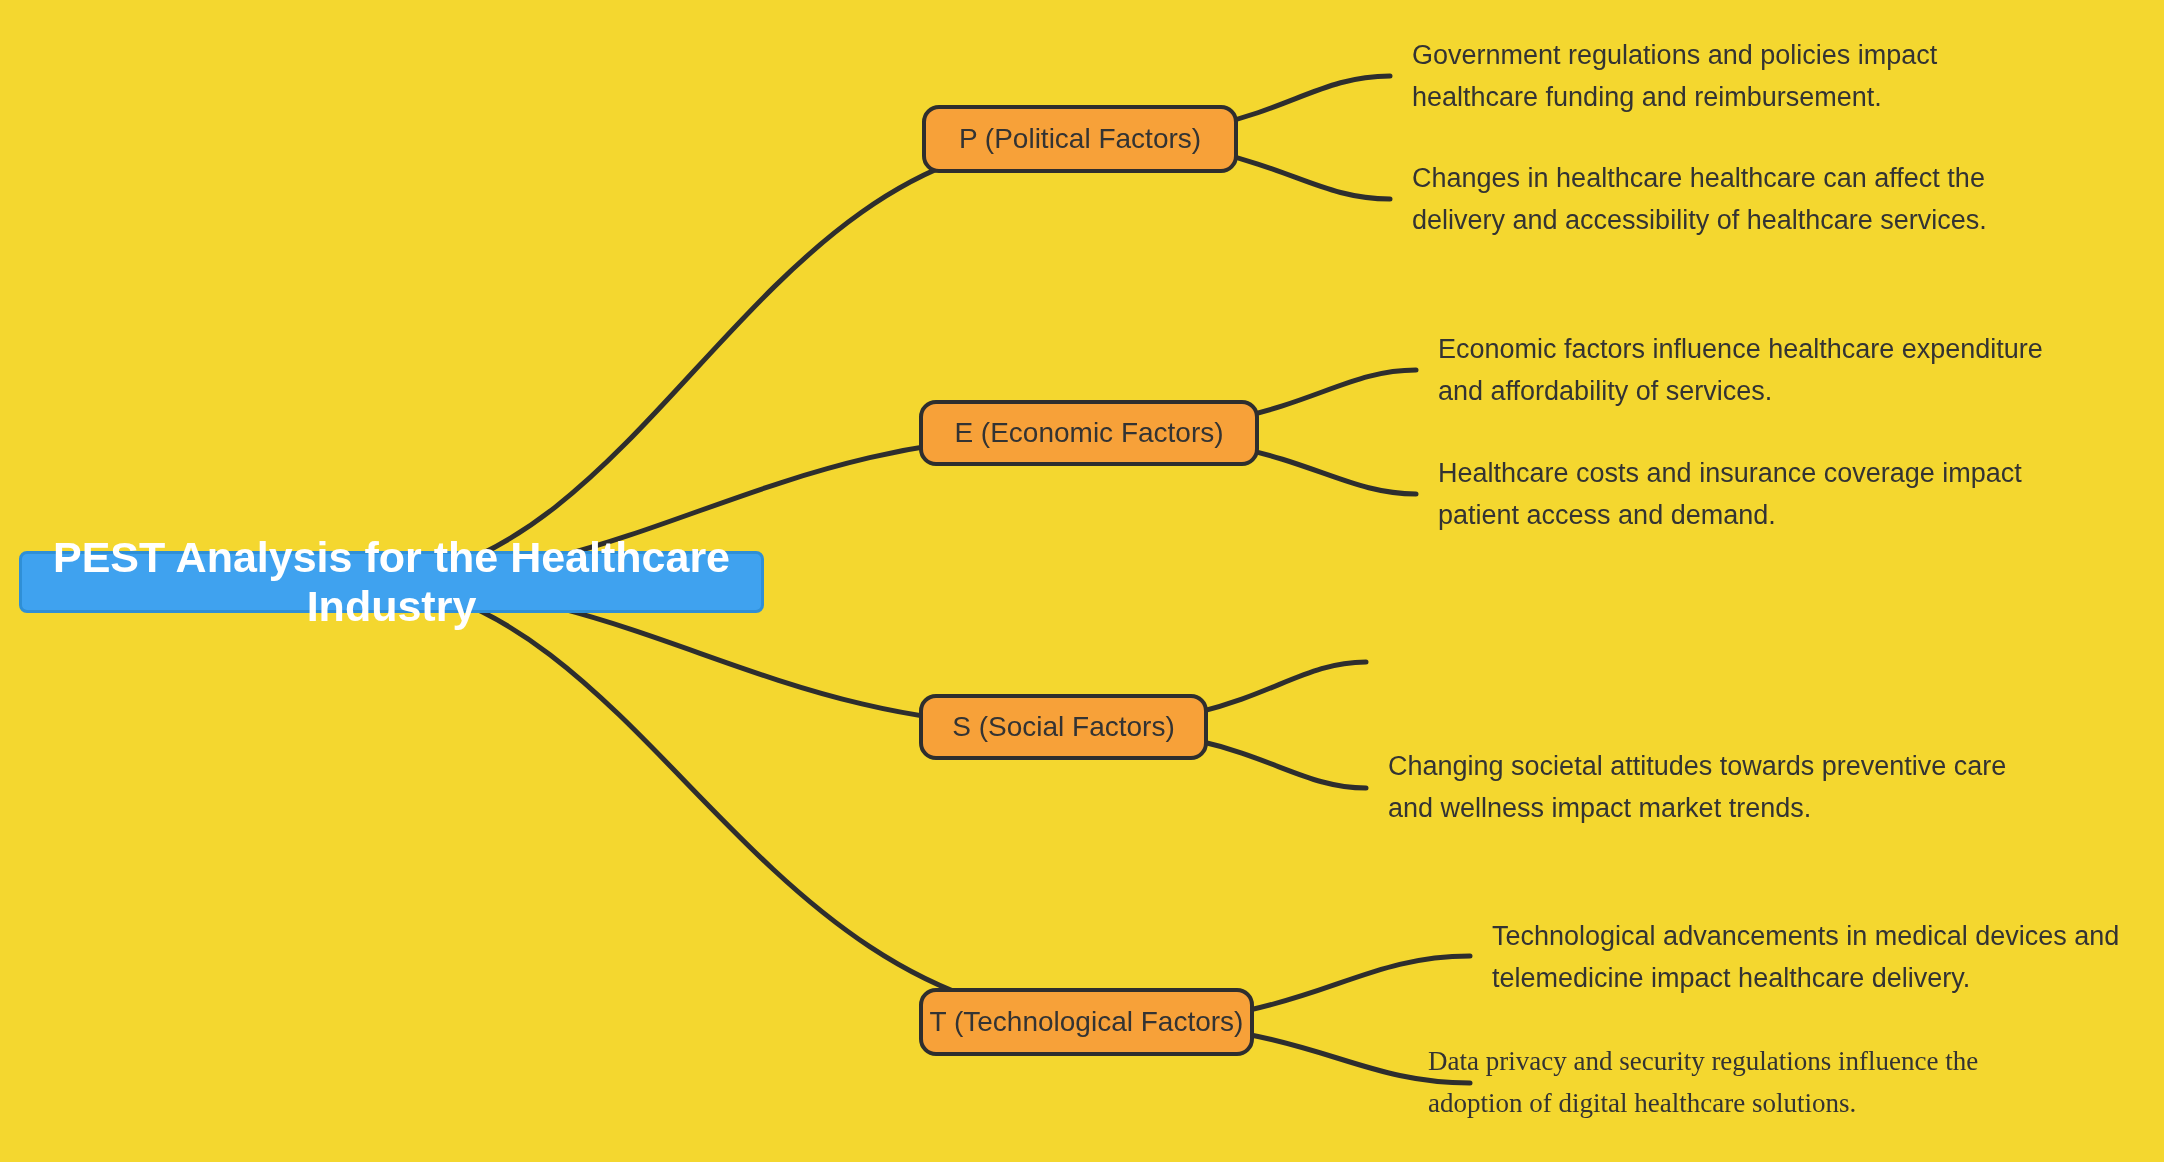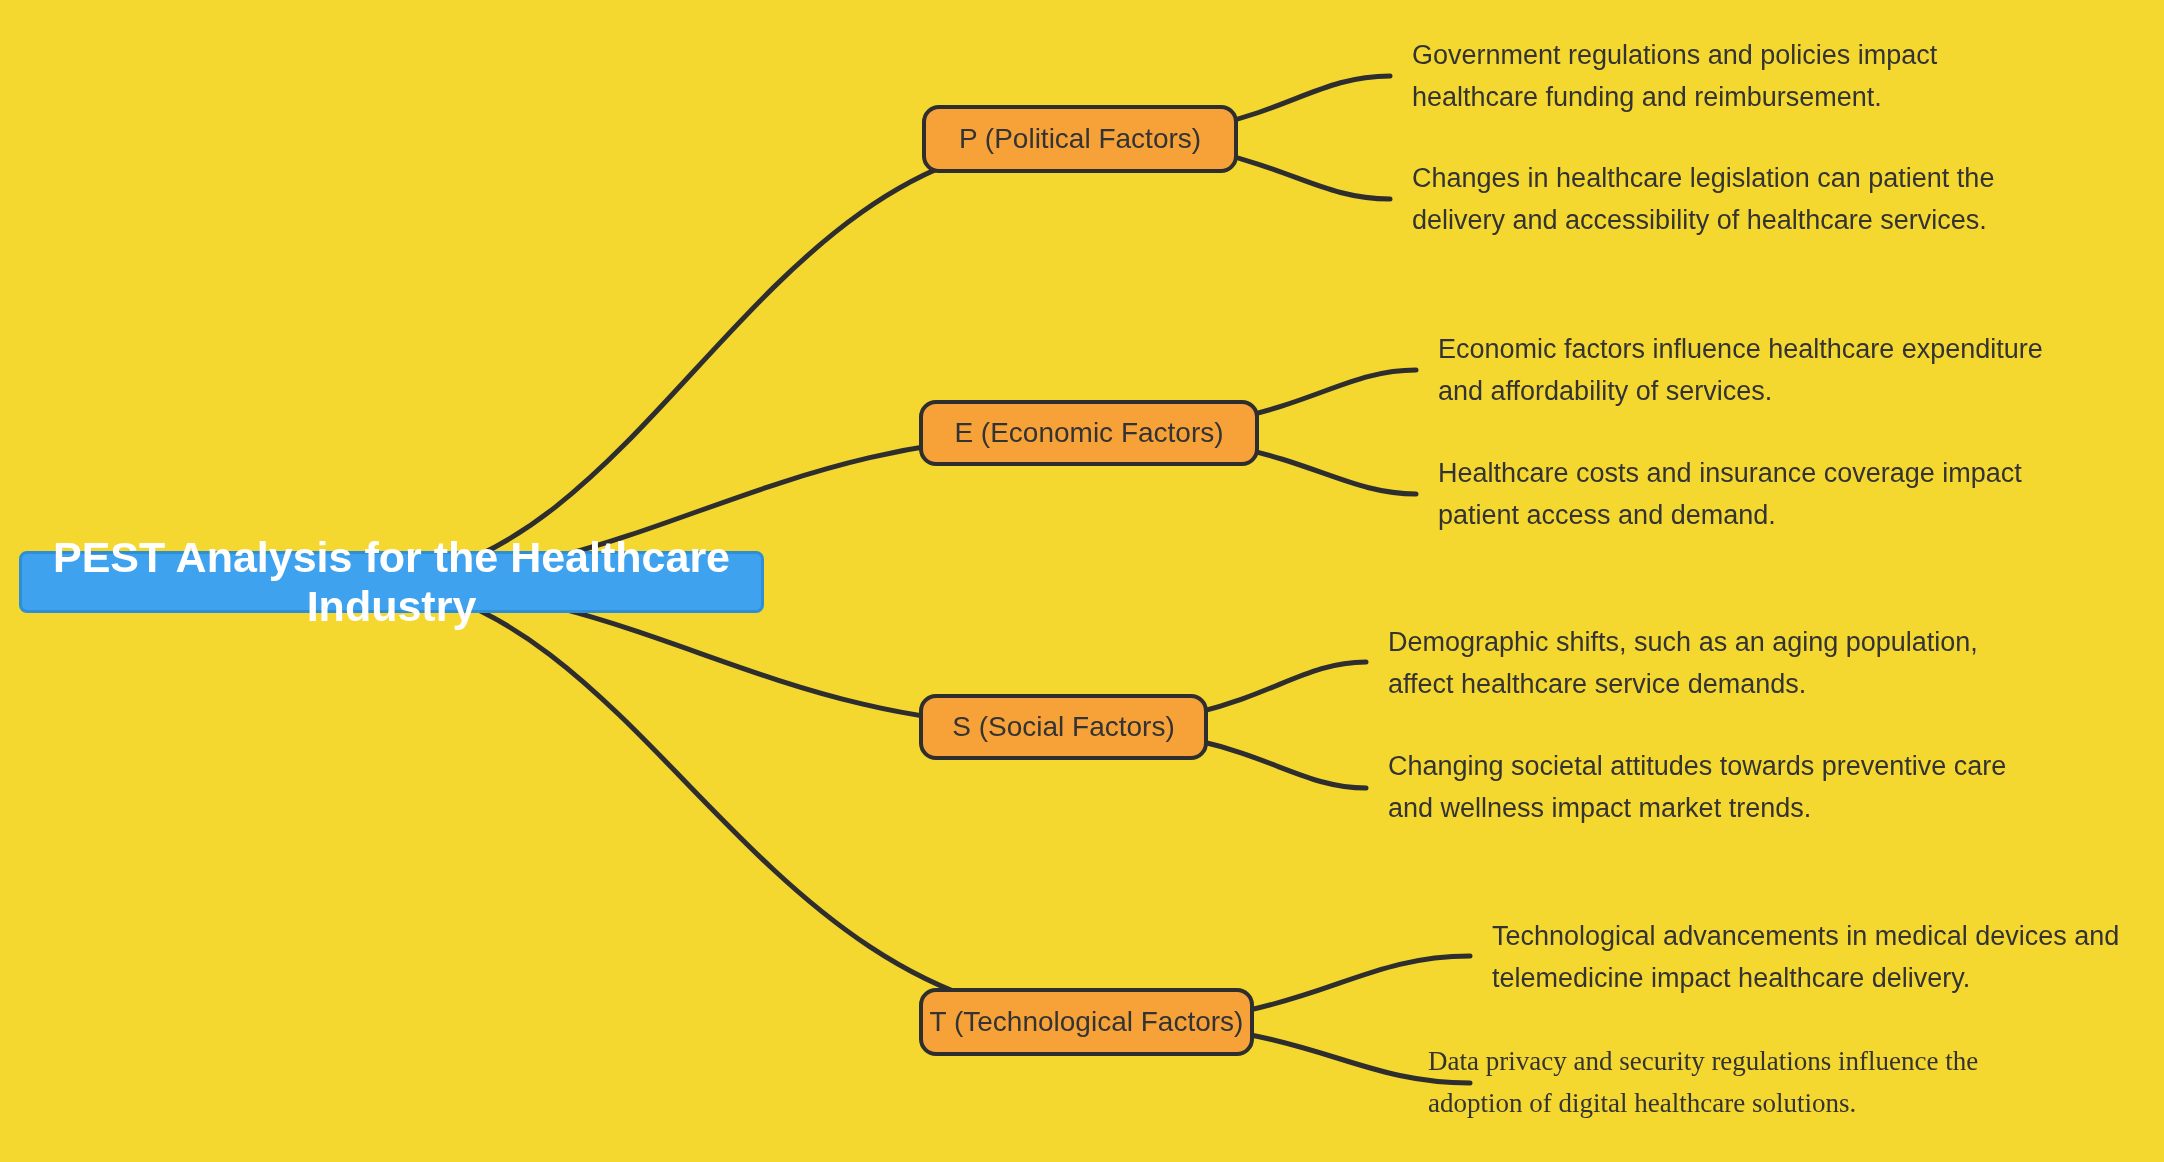--- a/index.html
+++ b/index.html
@@ -110,37 +110,33 @@
   </div>
   <div class="node node-branch node-t">
     <span>T (Technological Factors)</span>
   </div>
 
   <div class="leaf leaf-p1">
     <div class="line">Government regulations and policies impact</div>
     <div class="line">healthcare funding and reimbursement.</div>
   </div>
   <div class="leaf leaf-p2">
-    <div class="line">Changes in healthcare legislation can patient the</div>
+    <div class="line">Changes in healthcare healthcare can affect the</div>
     <div class="line">delivery and accessibility of healthcare services.</div>
   </div>
 
   <div class="leaf leaf-e2">
     <div class="line">Healthcare costs and insurance coverage impact</div>
     <div class="line">patient access and demand.</div>
   </div>
   <div class="leaf leaf-e1">
     <div class="line">Economic factors influence healthcare expenditure</div>
     <div class="line">and affordability of services.</div>
   </div>
 
-  <div class="leaf leaf-s1">
-    <div class="line">Demographic shifts, such as an aging population,</div>
-    <div class="line">affect healthcare service demands.</div>
-  </div>
   <div class="leaf leaf-s2">
     <div class="line">Changing societal attitudes towards preventive care</div>
     <div class="line">and wellness impact market trends.</div>
   </div>
 
   <div class="leaf leaf-t1">
     <div class="line">Technological advancements in medical devices and</div>
     <div class="line">telemedicine impact healthcare delivery.</div>
   </div>
   <div class="leaf leaf-t2">

